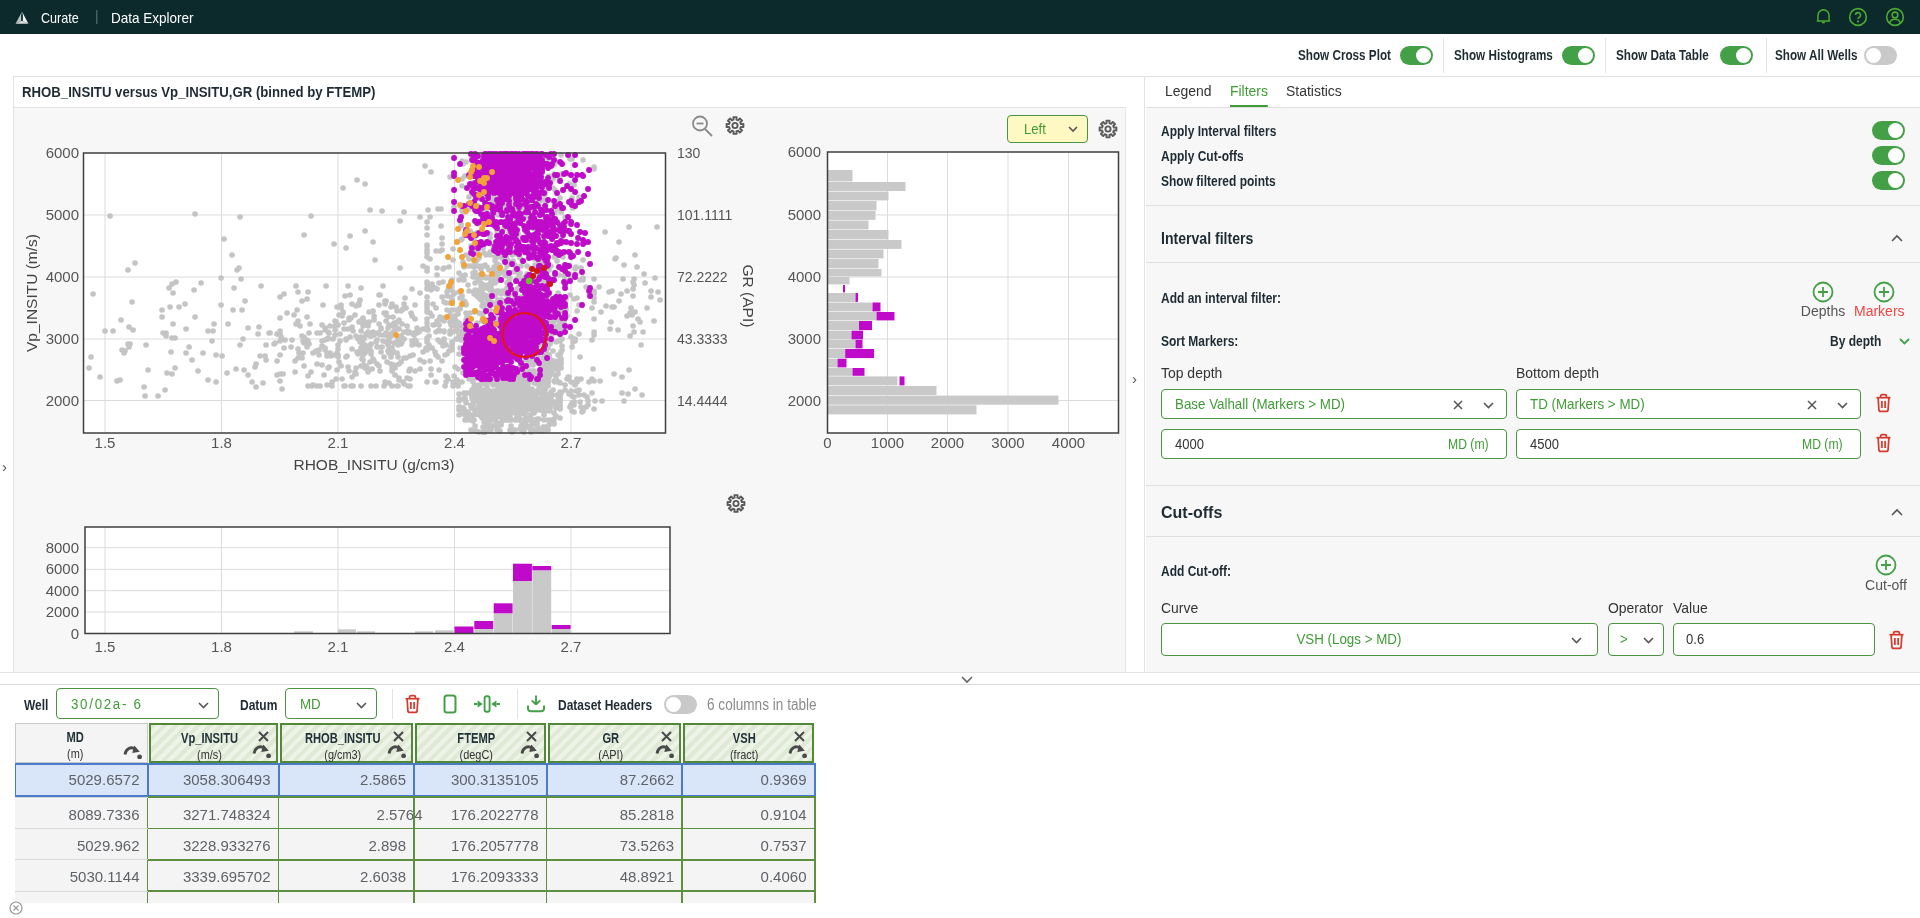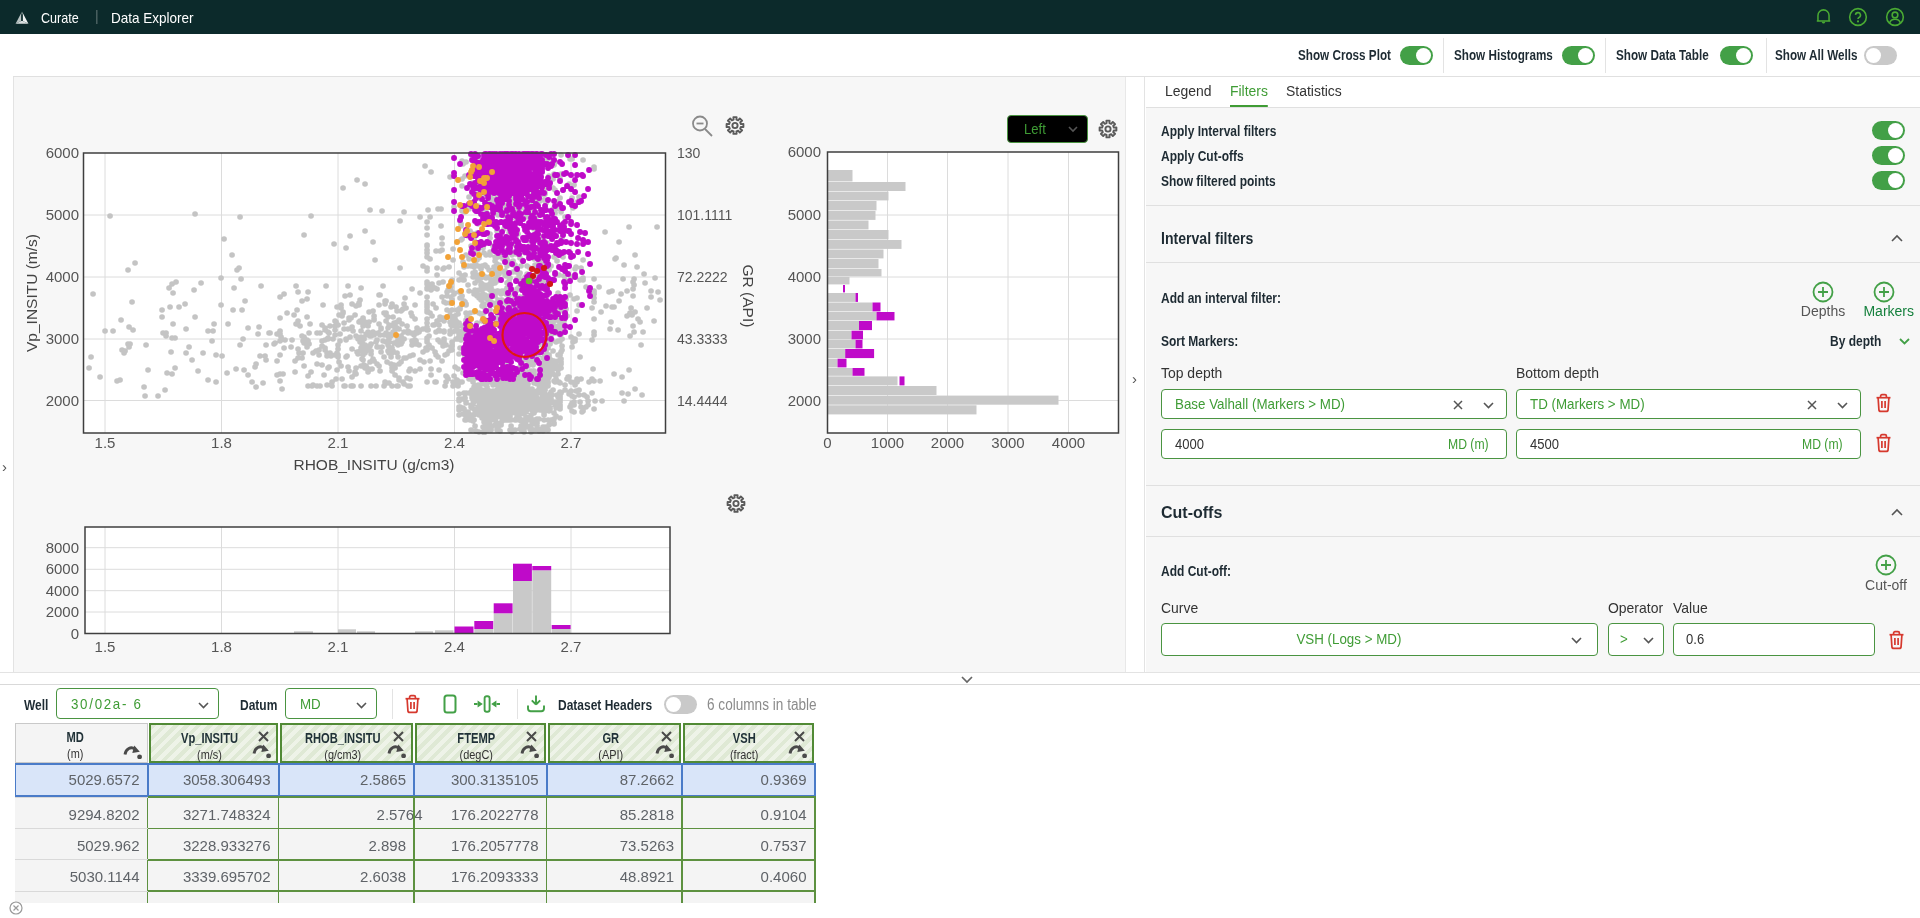--- a/index.html
+++ b/index.html
@@ -101,20 +101,21 @@
 <div class="gutter">
     <div class="abs chevbtn" style="left:6px;top:293px;font-size:15px">›</div>
   </div>
 <div class="botrow">
     <svg class="abs" style="left:960px;top:2px" width="14" height="9" viewBox="0 0 14 9" fill="none" stroke="#666" stroke-width="1.7">
       <path d="M2 2 L7 7 L12 2"></path>
     </svg>
   </div>
 
 <div class="card">
+ <div class="cardtitle"><span>RHOB_INSITU versus Vp_INSITU,GR (binned by FTEMP)</span></div>
  <svg class="abs" style="left:0;top:31px" width="1112" height="564" viewBox="13 108 1112 564">
   <defs>
    <g id="gear" fill="none" stroke="#5a5a5a">
     <path d="M8.4 -1.6 L8.4 1.6 L5.9 1.4 L5.2 3.2 L7.1 4.8 L7.1 4.8 L4.8 7.1 L3.2 5.2 L1.4 5.9 L1.6 8.4 L1.6 8.4 L-1.6 8.4 L-1.4 5.9 L-3.2 5.2 L-4.8 7.1 L-4.8 7.1 L-7.1 4.8 L-5.2 3.2 L-5.9 1.4 L-8.4 1.6 L-8.4 1.6 L-8.4 -1.6 L-5.9 -1.4 L-5.2 -3.2 L-7.1 -4.8 L-7.1 -4.8 L-4.8 -7.1 L-3.2 -5.2 L-1.4 -5.9 L-1.6 -8.4 L-1.6 -8.4 L1.6 -8.4 L1.4 -5.9 L3.2 -5.2 L4.8 -7.1 L4.8 -7.1 L7.1 -4.8 L5.2 -3.2 L5.9 -1.4 L8.4 -1.6 Z" stroke-width="1.9" stroke-linejoin="round"></path>
     <circle r="2.6" stroke-width="1.9"></circle>
    </g>
   </defs>
 
   <rect x="82.5" y="153" width="582" height="280" fill="#fff" stroke="none"></rect>
   <g stroke="#dcdcdc" stroke-width="1">
@@ -265,21 +266,21 @@
 
   <g fill="none" stroke="#8a8a8a" stroke-width="1.8">
    <circle cx="699" cy="123.5" r="7"></circle>
         <path d="M704 129 L711 136"></path>
         <path d="M695.5 123.5 H702.5"></path>
   </g>
   <use href="#gear" transform="translate(734,125.5)"></use>
   <use href="#gear" transform="translate(1107,129)"></use>
   <use href="#gear" transform="translate(735,503.5)"></use>
  </svg>
- <div class="abs" style="left:993px;top:38px;width:81px;height:28px;background:#000000;border:1.5px solid #4a9441;border-radius:4px">
+ <div class="abs" style="left:993px;top:38px;width:81px;height:28px;background:#fef9c3;border:1.5px solid #4a9441;border-radius:4px">
   <span class="abs" style="left:16px;top:4px;font-size:15px;color:#3f9c35;transform:scaleX(.87);transform-origin:0 50%">Left</span>
   <svg class="abs" style="left:59px;top:9px" width="12" height="8" viewBox="0 0 12 8" fill="none" stroke="#555" stroke-width="1.6">
         <path d="M2 2 L6 6 L10 2"></path>
       </svg>
  </div>
 </div>
 
 <div class="panel">
  <div class="abs" style="left:0;top:0;width:774px;height:30px;background:#fff"></div>
  <div class="tab" style="left:19px">Legend</div>
@@ -301,21 +302,21 @@
  <div class="abs plab" style="left:15px;top:212px">Add an interval filter:</div>
  <svg class="abs" style="left:666px;top:204px" width="22" height="22" viewBox="0 0 22 22" fill="none" stroke="#43a047" stroke-width="1.8">
       <circle cx="11" cy="11" r="9.5"></circle>
       <path d="M11 6 V16 M6 11 H16"></path>
     </svg>
  <div class="abs" style="left:652px;top:226px;width:50px;text-align:center;font-size:14px;color:#555">Depths</div>
  <svg class="abs" style="left:727px;top:204px" width="22" height="22" viewBox="0 0 22 22" fill="none" stroke="#43a047" stroke-width="1.8">
       <circle cx="11" cy="11" r="9.5"></circle>
       <path d="M11 6 V16 M6 11 H16"></path>
     </svg>
- <div class="abs" style="left:708px;top:226px;width:60px;text-align:right;font-size:14px;color:#15803d">Markers</div>
+ <div class="abs" style="left:708px;top:226px;width:60px;text-align:left;font-size:14px;color:#ef4444">Markers</div>
  <div class="abs plab" style="left:15px;top:255px">Sort Markers:</div>
  <div class="abs plab" style="left:684px;top:255px">By depth</div>
  <svg class="abs" style="left:752px;top:260px" width="13" height="9" viewBox="0 0 13 9" fill="none" stroke="#43a047" stroke-width="1.8">
       <path d="M2 2 L6.5 6.5 L11 2"></path>
     </svg>
  <div class="abs lbl" style="left:15px;top:287px">Top depth</div>
  <div class="abs lbl" style="left:370px;top:287px">Bottom depth</div>
  <div class="sel" style="left:370px;top:312px;width:345px;height:30px">
   <span class="abs" style="left:13px;top:5px">TD (Markers &gt; MD)</span>
   <svg class="abs" style="left:289px;top:9px" width="12" height="12" viewBox="0 0 12 12" stroke="#555" stroke-width="1.5">
@@ -482,21 +483,21 @@
 <div class="abs" style="left:277.5px;top:80px;width:2px;height:29.5px;background:#4a7bc8"></div>
 <div class="cell" style="left:278.5px;top:86px;width:127.5px">2.5865</div>
 <div class="abs" style="left:413px;top:80px;width:2px;height:29.5px;background:#4a7bc8"></div>
 <div class="cell" style="left:414px;top:86px;width:124.5px">300.3135105</div>
 <div class="abs" style="left:545.5px;top:80px;width:2px;height:29.5px;background:#4a7bc8"></div>
 <div class="cell" style="left:546.5px;top:86px;width:127.5px">87.2662</div>
 <div class="abs" style="left:681px;top:80px;width:2px;height:29.5px;background:#4a7bc8"></div>
 <div class="cell" style="left:682px;top:86px;width:124.5px">0.9369</div>
 <div class="abs" style="left:813.5px;top:78px;width:2px;height:34px;background:#4a7bc8"></div>
 <div class="abs" style="left:15px;top:112.5px;width:800px;height:31.3px;background:#f4f4f4"></div>
-<div class="cell" style="left:15px;top:120.5px;width:124.5px">9294.8202</div>
+<div class="cell" style="left:15px;top:120.5px;width:124.5px">8089.7336</div>
 <div class="abs" style="left:146.75px;top:112.5px;width:1.5px;height:31.3px;background:#5d9140"></div>
 <div class="cell" style="left:147.5px;top:120.5px;width:123px">3271.748324</div>
 <div class="abs" style="left:277.75px;top:112.5px;width:1.5px;height:31.3px;background:#5d9140"></div>
 <div class="cell" style="left:295px;top:120.5px;width:127.5px">2.5764</div>
 <div class="abs" style="left:413.25px;top:112.5px;width:1.5px;height:31.3px;background:#5d9140"></div>
 <div class="cell" style="left:414px;top:120.5px;width:124.5px">176.2022778</div>
 <div class="abs" style="left:545.75px;top:112.5px;width:1.5px;height:31.3px;background:#5d9140"></div>
 <div class="cell" style="left:546.5px;top:120.5px;width:127.5px">85.2818</div>
 <div class="abs" style="left:681.25px;top:112.5px;width:1.5px;height:31.3px;background:#5d9140"></div>
 <div class="cell" style="left:682px;top:120.5px;width:124.5px">0.9104</div>

